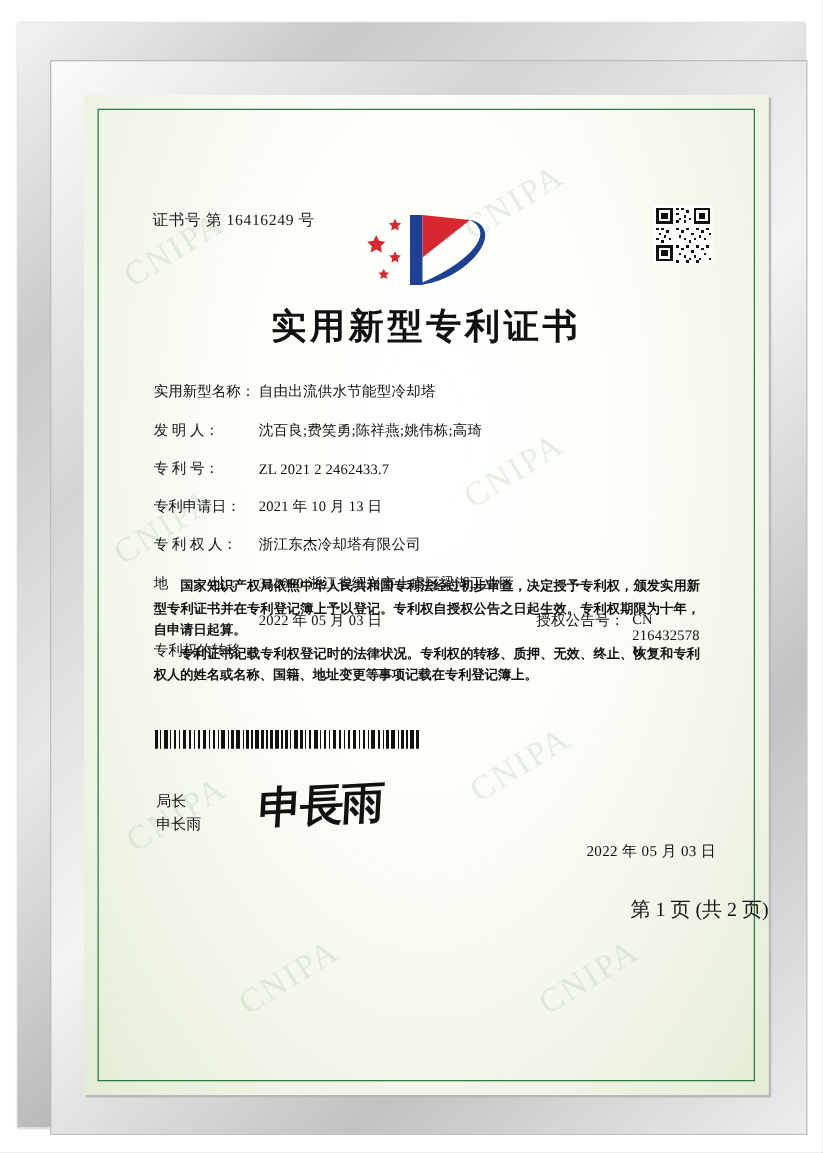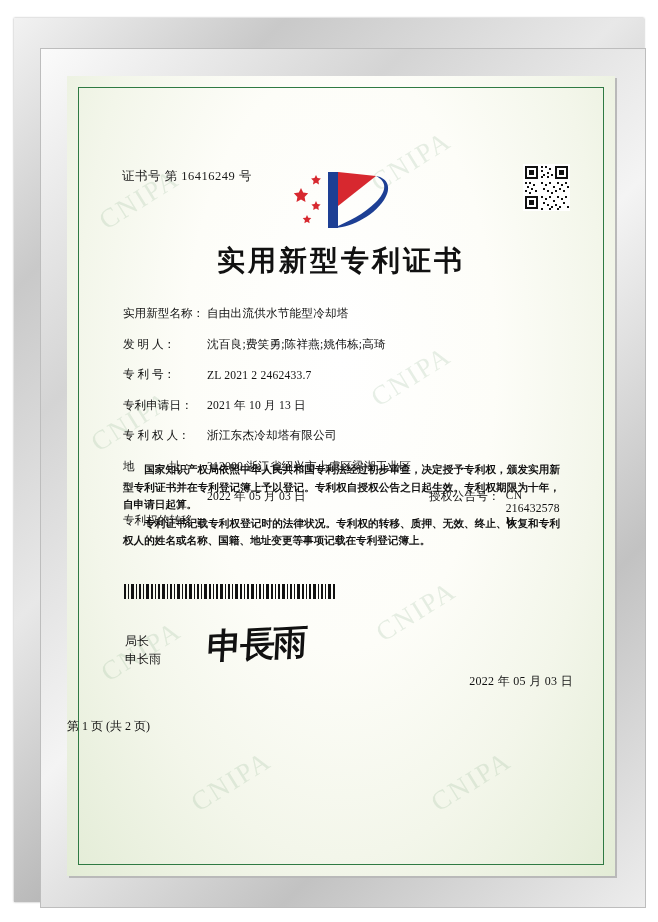--- a/index.html
+++ b/index.html
@@ -153,23 +153,24 @@
   .date {
     position: absolute;
     right: 42px; top: 597px;
     font-size: 12px;
     color: #111;
     letter-spacing: .3px;
   }
   .page-no {
     position: absolute;
     left: 0; right: 0; top: 642px;
-    text-align: left;
-    font-size: 12px;
-    color: #111;
+    text-align: right;
+    font-size: 16px;
+    color: #111;
+    padding-left: 20px;
   }
 </style>
 </head>
 <body>
 
 <div class="frame-outer">
   <div class="frame-bevel"></div>
   <div class="frame-inner-shadow"></div>
 
   <div class="paper">

